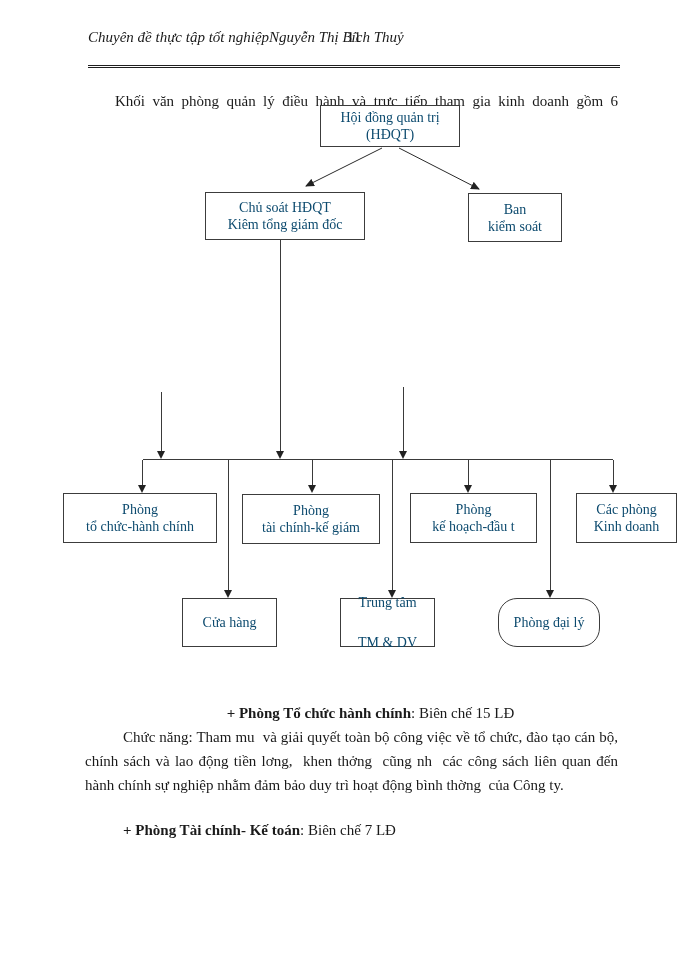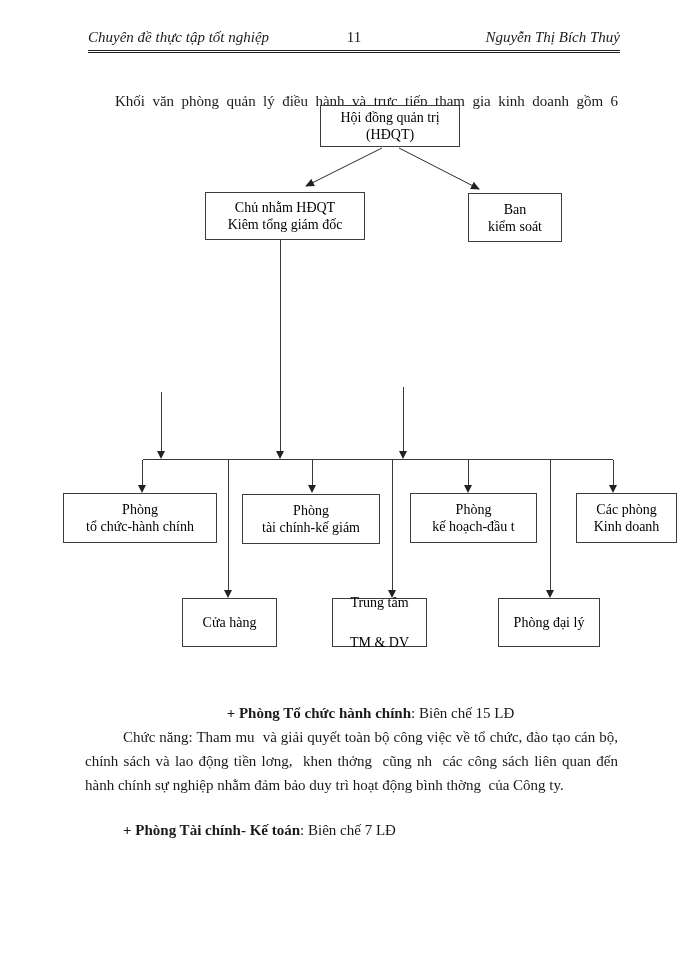--- a/index.html
+++ b/index.html
@@ -9,39 +9,39 @@
     background:#ffffff;
     font-family:"Liberation Serif", serif;
     color:#1a1a1a;
     overflow:hidden;
     margin:0 auto;
   }
   
   .hdr{
     position:absolute;left:88px;top:24px;width:532px;height:22px;
     border-bottom:3px double #1f1f1f;
-    display:flex;justify-content:space-between;align-items:flex-end;
-    font-size:15px;padding-bottom:4px;
+    display:flex;align-items:flex-end;
+    font-size:15px;padding-bottom:19px;
   }
   .hdr .it{font-style:italic;}
   .hdr .pg{font-style:normal;position:absolute;left:0;right:0;text-align:center;}
   
   .para{
     position:absolute;left:85px;width:533px;
     font-size:15px;line-height:24px;
     text-align:justify;white-space:pre-wrap;
   }
   .force-just{text-align-last:justify;}
   .b{font-weight:bold;}
   
   .box{
     position:absolute;
     border:1px solid #3c3c3c;background:#fff;
     display:flex;flex-direction:column;justify-content:center;align-items:center;
-    text-align:center;font-size:14px;line-height:17px;color:#000000;
+    text-align:center;font-size:14px;line-height:17px;color:#0c4a6e;
   }
   .vline{position:absolute;width:1px;background:#3a3a3a;}
   .hline{position:absolute;height:1px;background:#3a3a3a;}
   .ah-down{
     position:absolute;width:0;height:0;
     border-left:4px solid transparent;border-right:4px solid transparent;
     border-top:8px solid #222;
   }
   svg.diag{position:absolute;left:290px;top:147px;}
 </style>
@@ -67,21 +67,21 @@
     <defs>
       <marker id="ah" markerWidth="10" markerHeight="8" refX="8" refY="4" orient="auto">
         <path d="M0,0 L9,4 L0,8 z" fill="#222"></path>
       </marker>
     </defs>
     <line x1="92" y1="1" x2="16" y2="39" stroke="#2a2a2a" stroke-width="1" marker-end="url(#ah)"></line>
     <line x1="109" y1="1" x2="189" y2="42" stroke="#2a2a2a" stroke-width="1" marker-end="url(#ah)"></line>
   </svg>
 
   <div class="box" style="left:205px;top:192px;width:158px;height:46px;">
-    <div>Chủ nhằm HĐQT</div>
+    <div>Chủ soát HĐQT</div>
     <div>Kiêm tổng giám đốc</div>
   </div>
   <div class="box" style="left:468px;top:193px;width:92px;height:47px;font-family:Liberation Serif, serif;">
     <div>Ban</div>
     <div>kiểm soát</div>
   </div>
 
   <div class="vline" style="left:280px;top:240px;height:212px;"></div>
   <div class="ah-down" style="left:276px;top:451px;"></div>
 
@@ -121,25 +121,25 @@
     <div>kế hoạch-đầu t</div>
   </div>
   <div class="box" style="left:576px;top:493px;width:99px;height:48px;">
     <div>Các phòng</div>
     <div>Kinh doanh</div>
   </div>
 
   <div class="box" style="left:182px;top:598px;width:93px;height:47px;">
     <div>Cửa hàng</div>
   </div>
-  <div class="box" style="left:332px;top:598px;width:93px;height:47px;gap:23px;">
+  <div class="box" style="left:340px;top:598px;width:93px;height:47px;gap:23px;">
     <div>Trung tâm</div>
     <div>TM &amp; DV</div>
   </div>
-  <div class="box" style="left:498px;top:598px;width:100px;height:47px;">
+  <div class="box" style="left:498px;top:598px;width:100px;height:47px;border-radius:19px;">
     <div>Phòng đại lý</div>
   </div>
 
 
   <div class="para" style="top:701px;padding-left:38px;width:495px;text-align:center;"><span class="b">+ Phòng Tổ chức hành chính</span><span>: Biên chế 15 LĐ</span></div>
 
   <div class="para" style="top:725px;text-indent:38px;line-height:24px;">Chức năng: Tham mu  và giải quyết toàn bộ công việc về tổ chức, đào tạo cán bộ, chính sách và lao động tiền lơng,  khen thởng  cũng nh  các công sách liên quan đến hành chính sự nghiệp nhằm đảm bảo duy trì hoạt động bình thờng  của Công ty.</div>
 
   <div class="para" style="top:818px;padding-left:38px;width:495px;text-align:left;"><span class="b">+ Phòng Tài chính- Kế toán</span><span>: Biên chế 7 LĐ</span></div>
 

